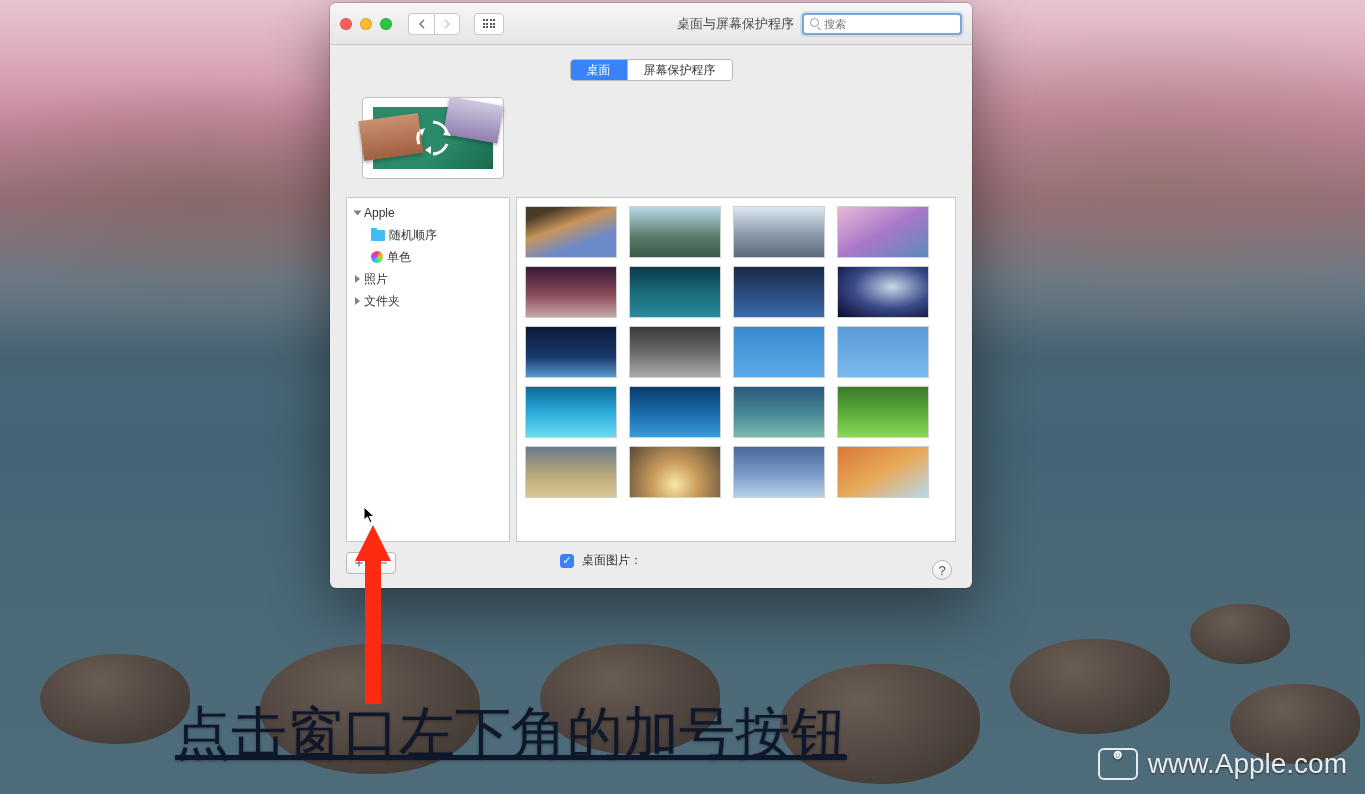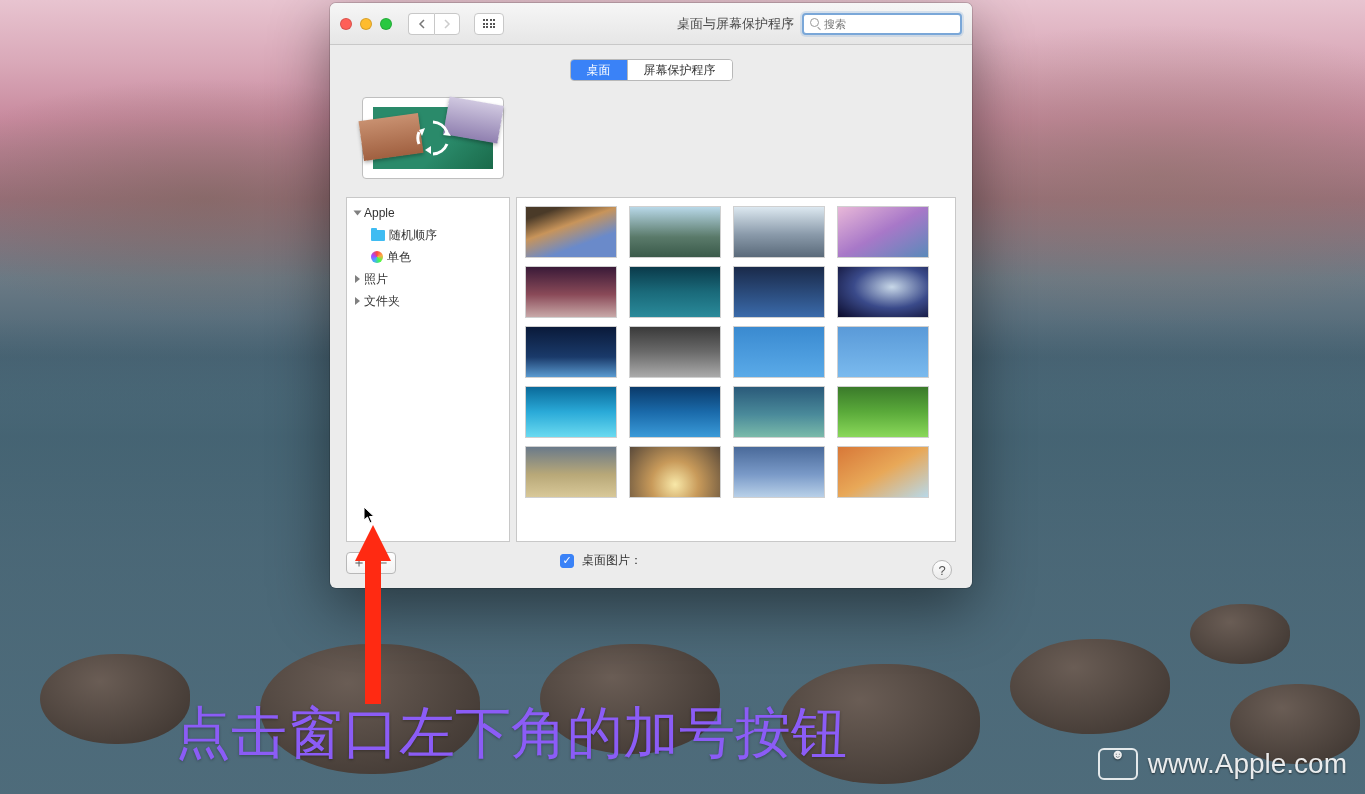--- a/index.html
+++ b/index.html
@@ -175,23 +175,24 @@
   border-left: 18px solid transparent;
   border-right: 18px solid transparent;
   border-bottom: 36px solid #ff2a12;
   margin: 0 auto;
 }
 .arrow-stem {
   width: 16px; height: 145px; background: #ff2a12; margin: -2px auto 0;
 }
 .caption {
   position: absolute; left: 175px; bottom: 22px;
-  font-size: 56px; color: #8b5cf6; font-weight: 500;
+  font-size: 56px; color: #0f172a; font-weight: 500;
   text-shadow: 0 1px 3px rgba(0,0,0,0.3);
   white-space: nowrap;
+  text-decoration: underline;
 }
 .watermark {
   position: absolute; right: 18px; bottom: 14px;
   color: rgba(255,255,255,0.9); font-size: 28px;
   text-shadow: 0 1px 2px rgba(0,0,0,0.55);
   display: flex; align-items: center; gap: 10px;
 }
 .wm-logo {
   width: 40px; height: 32px; border: 2px solid rgba(255,255,255,0.85);
   border-radius: 6px; position: relative;

